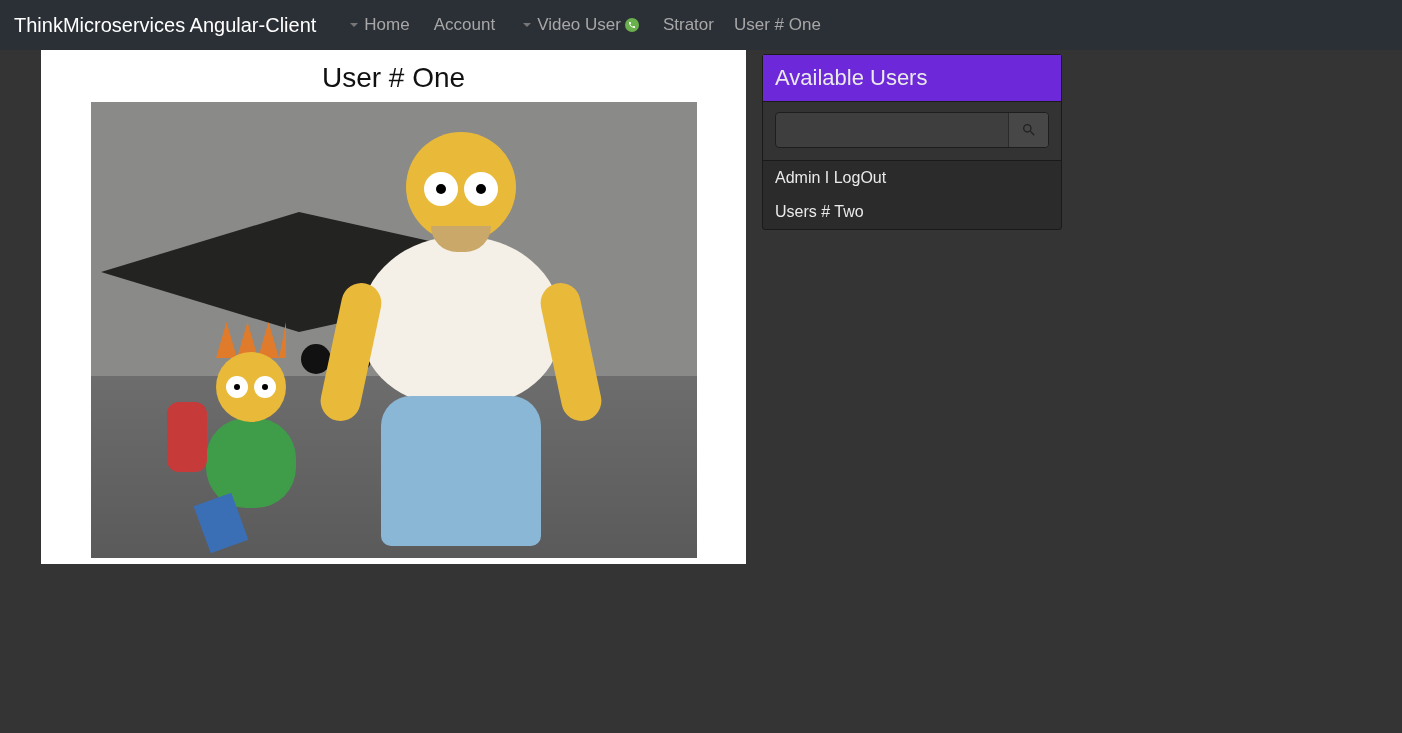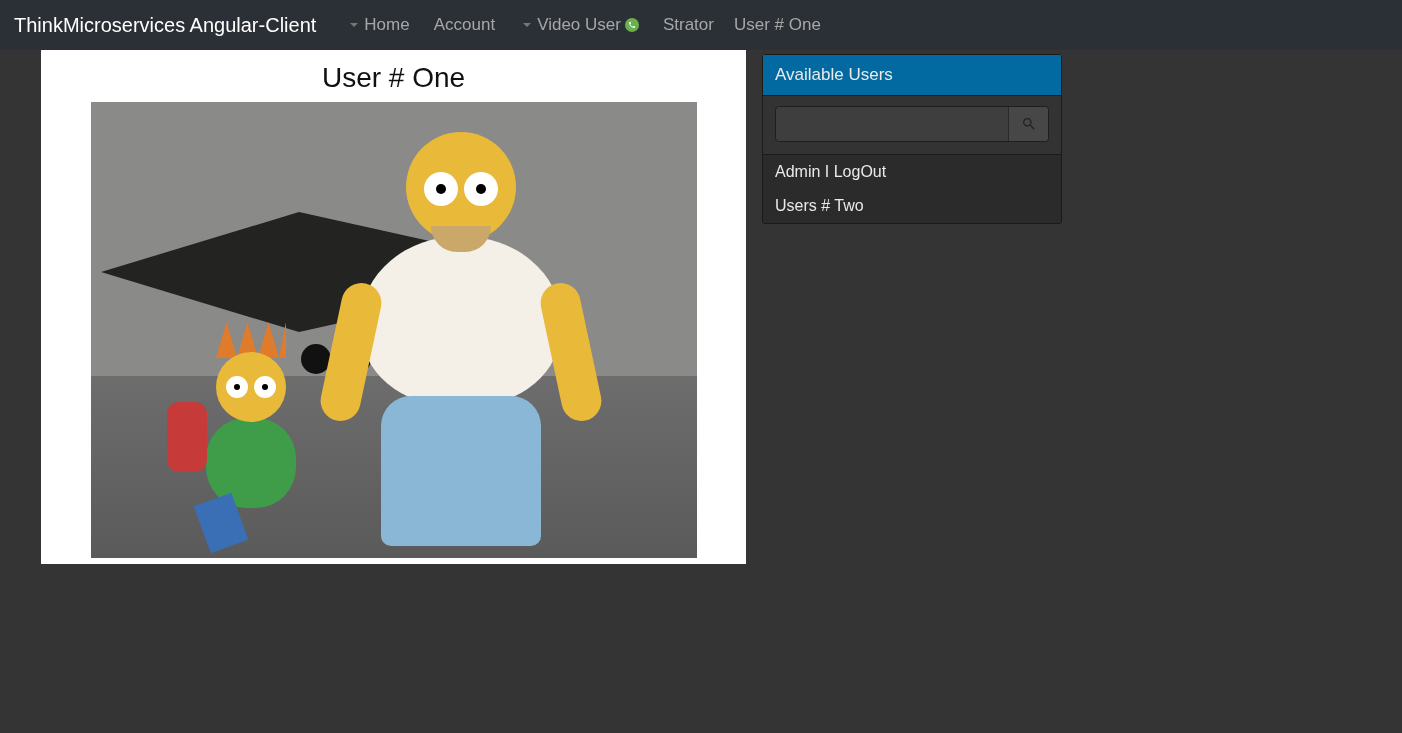--- a/index.html
+++ b/index.html
@@ -124,23 +124,23 @@
 
   .side-panel {
     margin-left: 16px;
     margin-top: 4px;
     width: 300px;
     background: #2b2b2b;
     border: 1px solid #1a1a1a;
     border-radius: 3px;
   }
   .side-header {
-    background: #0369a1;
+    background: #6d28d9;
     padding: 10px 12px;
-    font-size: 17px;
+    font-size: 22px;
     color: #eaeaea;
     border-bottom: 1px solid #1a1a1a;
   }
   .search-wrap {
     padding: 10px 12px 12px;
     border-bottom: 1px solid #1a1a1a;
     background:#333333;
   }
   .search-box {
     display: flex;

